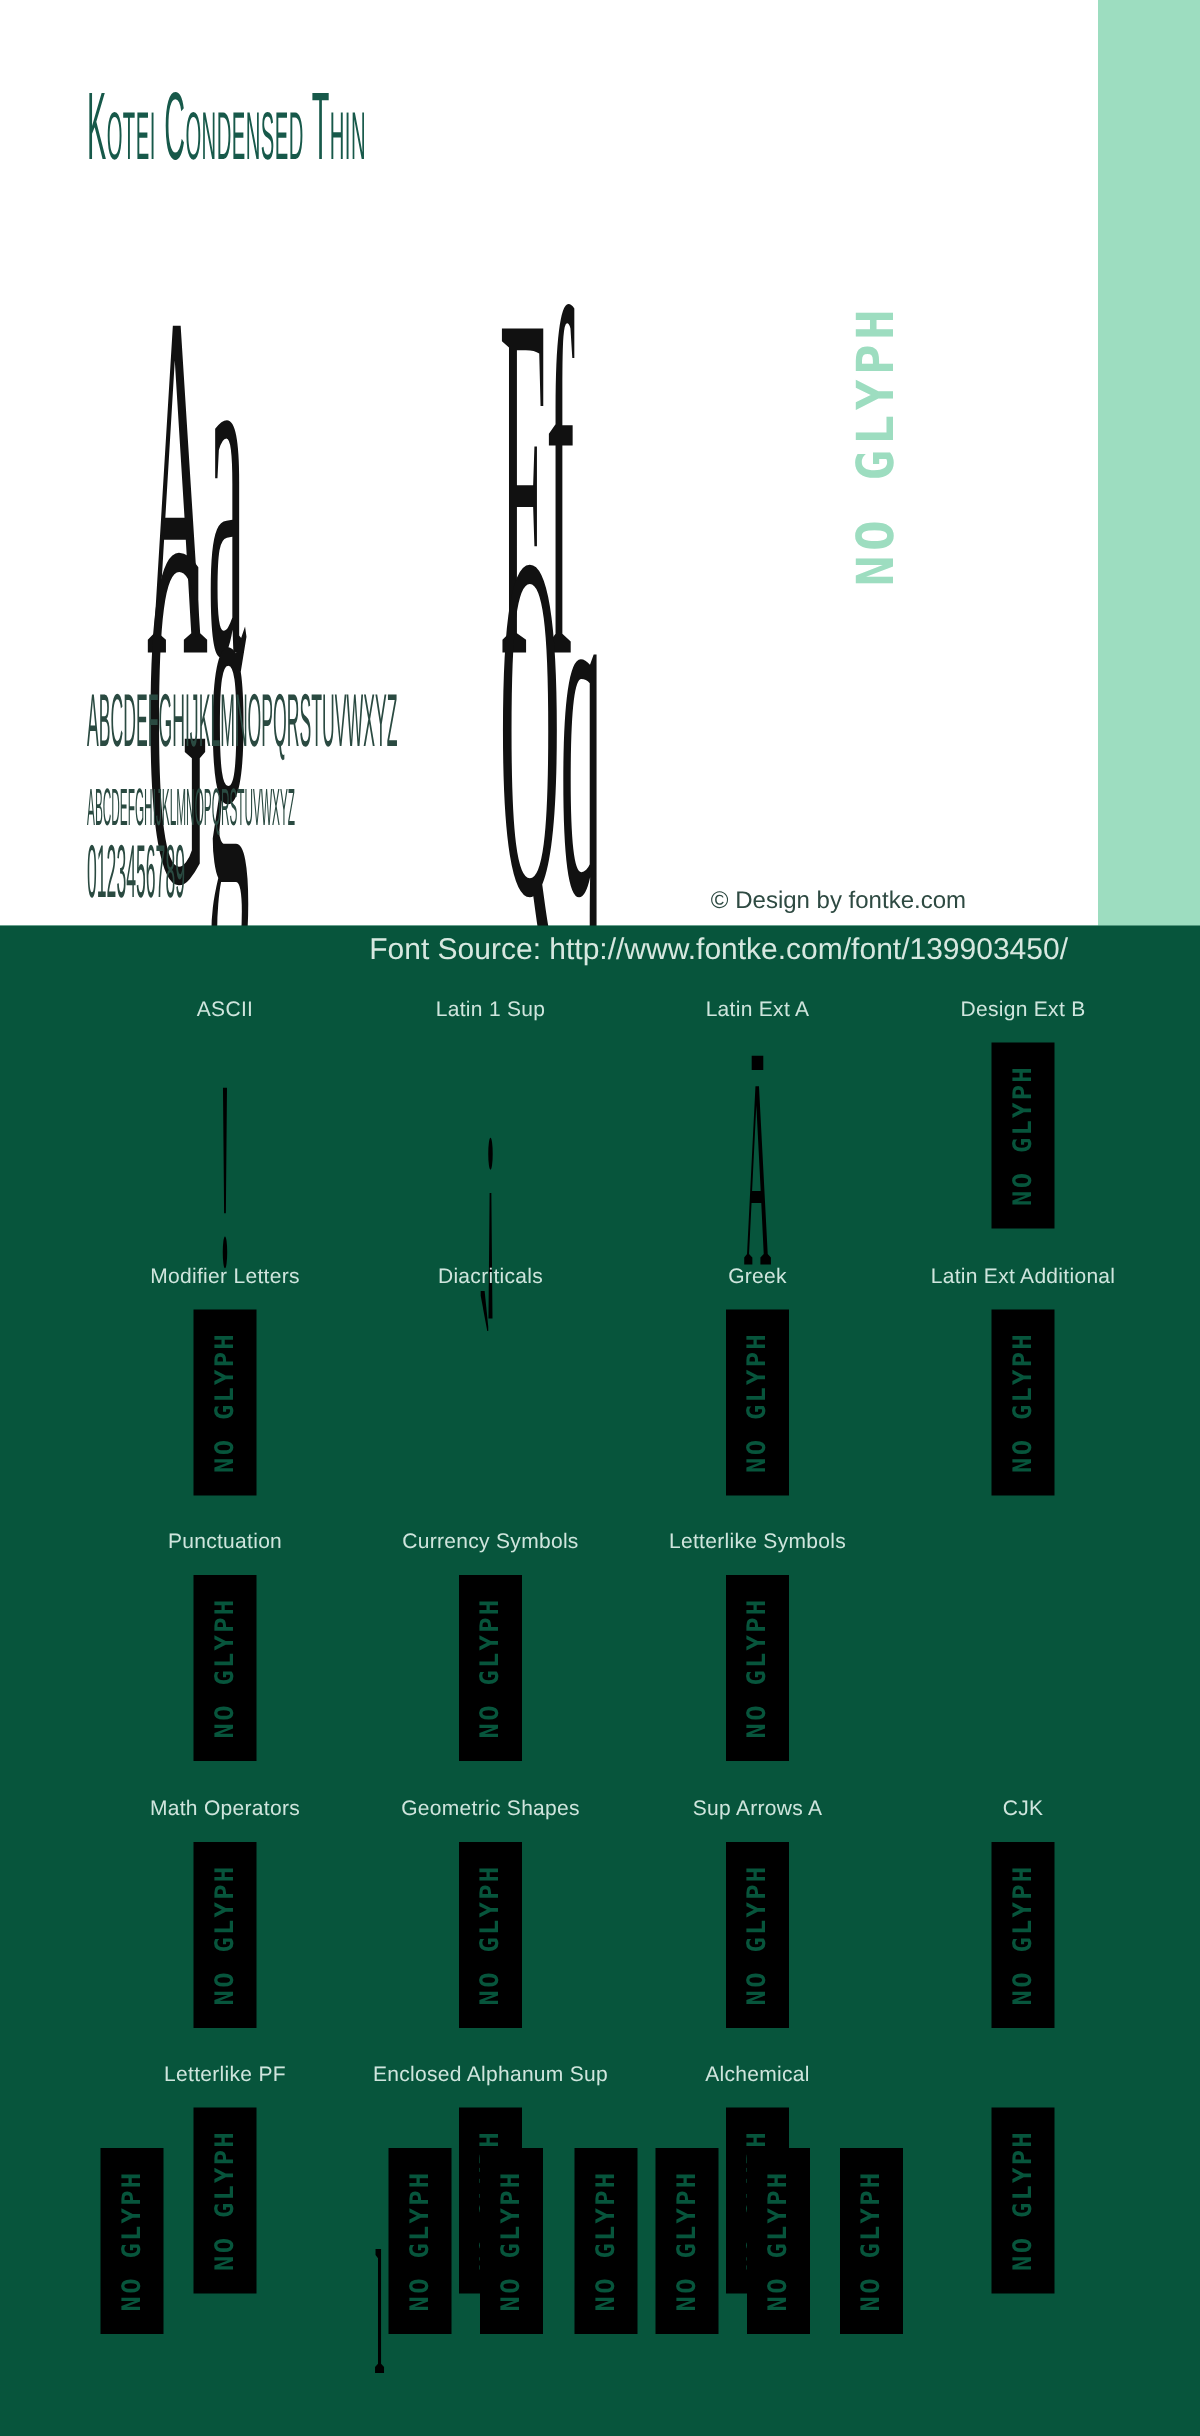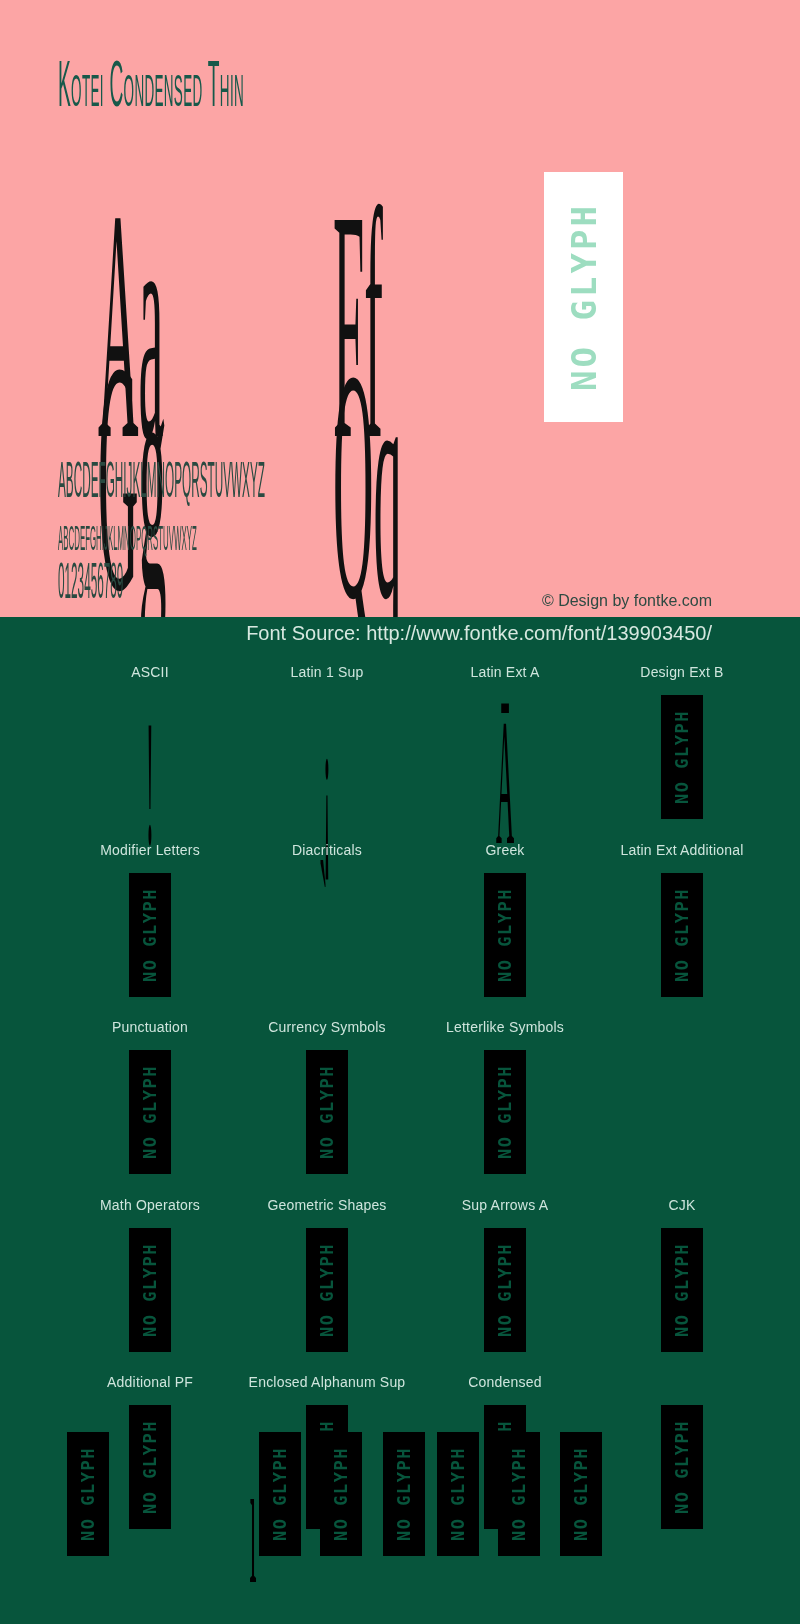--- a/index.html
+++ b/index.html
@@ -11,23 +11,23 @@
     font-family: "Liberation Sans", sans-serif;
     background: #9dddc0;
     overflow: hidden;
     position: relative;
   }
 
   
   .top-panel {
     position: absolute;
     left: 0; top: 0;
-    width: 800px;
+    width: 732px;
     height: 617px;
-    background: #fca5a5;
+    background: #ffffff;
   }
 
   .specimen-title {
     position: absolute;
     left: 58px;
     top: 52px;
     font-family: "Liberation Sans Narrow", "Liberation Sans", sans-serif;
     font-size: 64px;
     line-height: 1;
     color: #17594a;
@@ -410,37 +410,37 @@
         <div class="block-label">CJK</div>
         <div class="block-glyph-area">
           <div class="noglyph-sm">
             <span class="ng-text">NO GLYPH</span>
           </div>
         </div>
       </div>
     </div>
     <div class="block-row">
       <div class="block-cell bc-0">
-        <div class="block-label">Additional PF</div>
+        <div class="block-label">Letterlike PF</div>
         <div class="block-glyph-area">
           <div class="noglyph-sm">
             <span class="ng-text">NO GLYPH</span>
           </div>
         </div>
       </div>
       <div class="block-cell bc-1">
         <div class="block-label">Enclosed Alphanum Sup</div>
         <div class="block-glyph-area">
           <div class="noglyph-sm">
             <span class="ng-text">NO GLYPH</span>
           </div>
         </div>
       </div>
       <div class="block-cell bc-2">
-        <div class="block-label">Condensed</div>
+        <div class="block-label">Alchemical</div>
         <div class="block-glyph-area">
           <div class="noglyph-sm">
             <span class="ng-text">NO GLYPH</span>
           </div>
         </div>
       </div>
       <div class="block-cell bc-3">
         <div class="block-label"></div>
         <div class="block-glyph-area">
           <div class="noglyph-sm">

